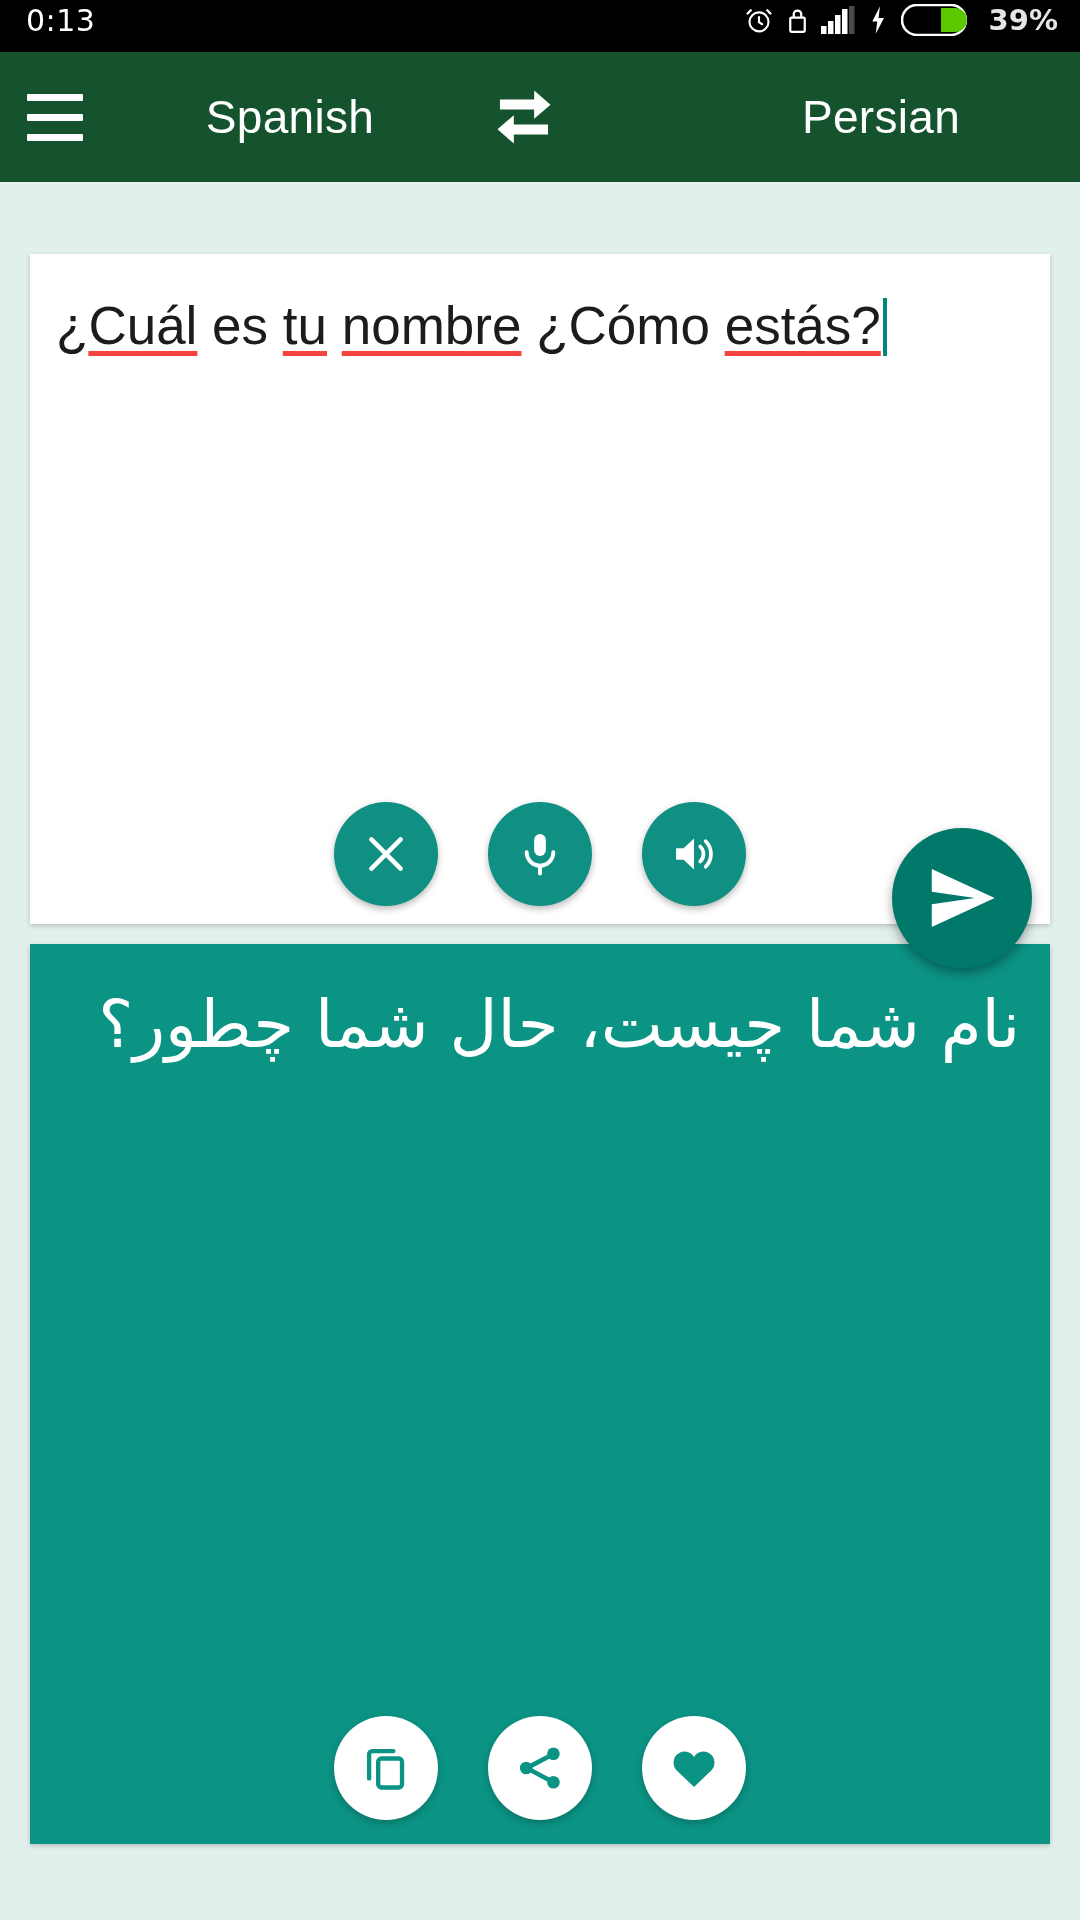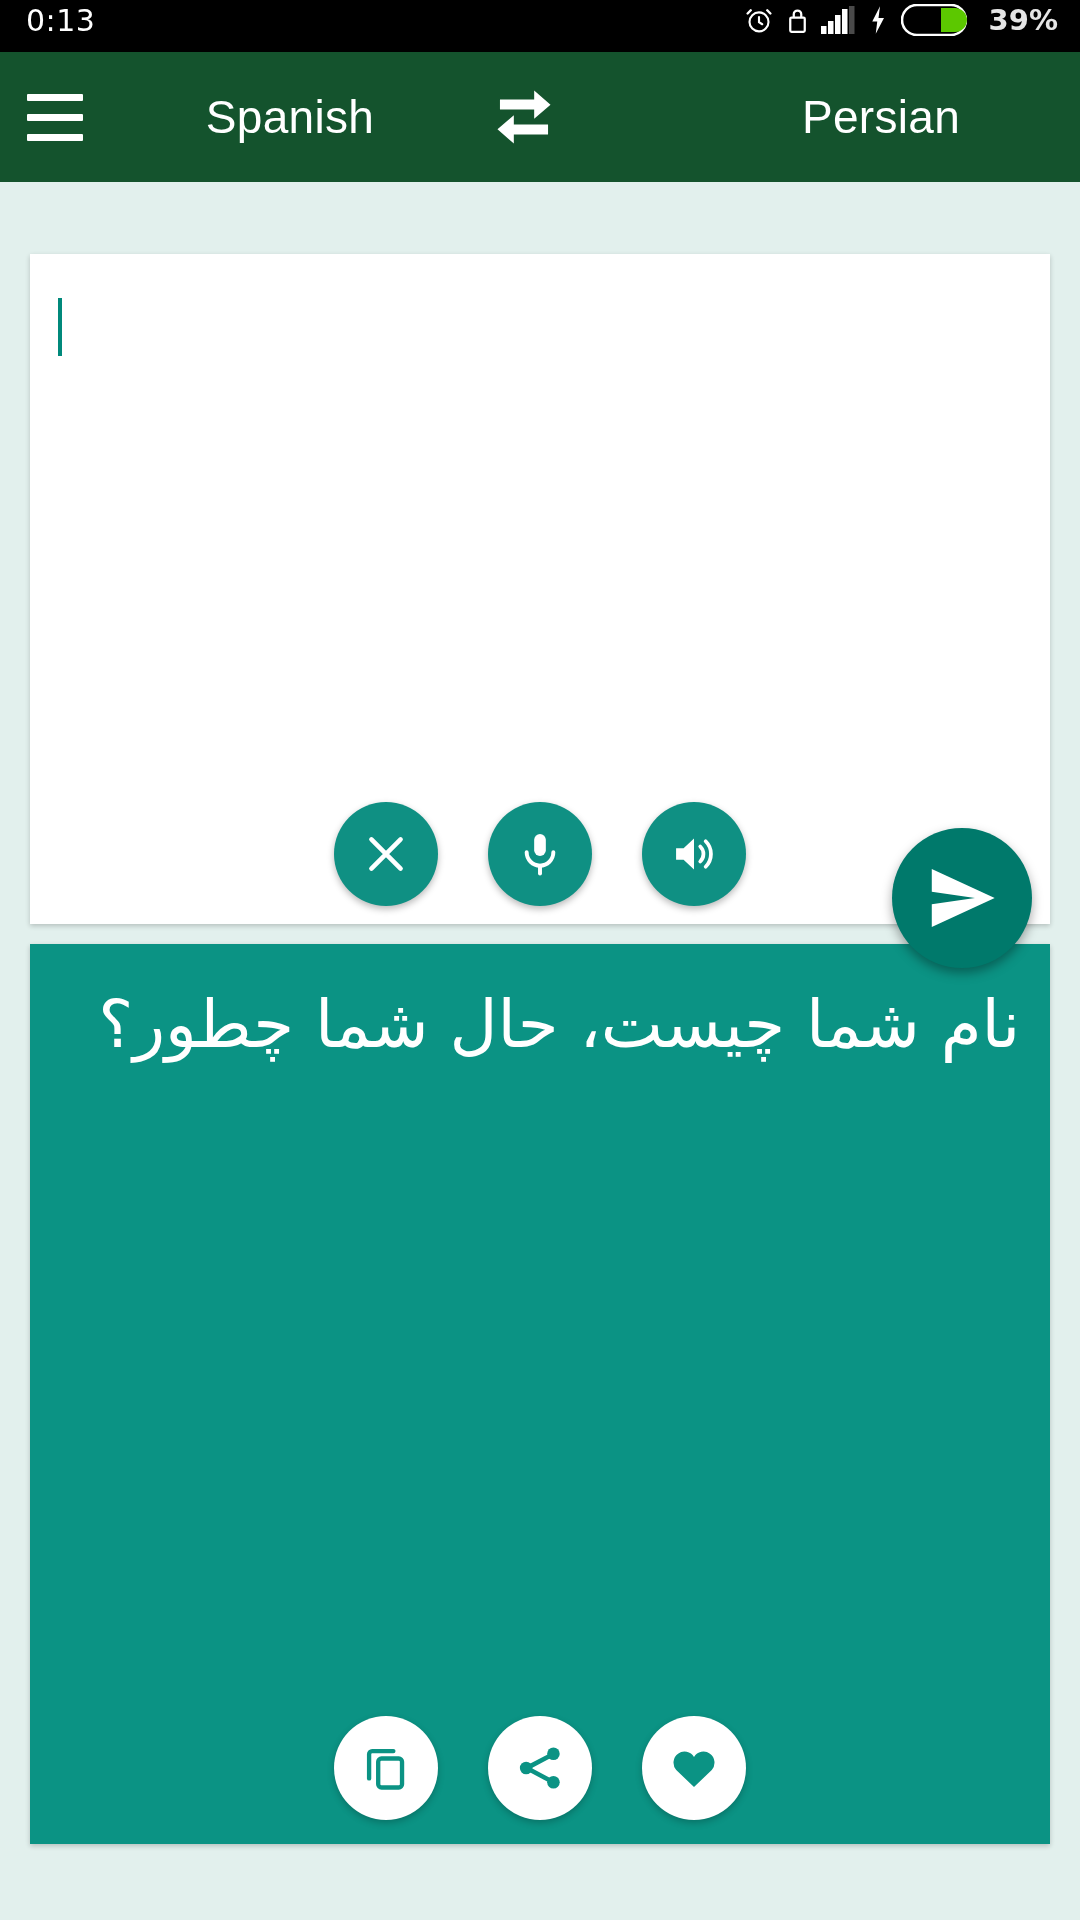--- a/index.html
+++ b/index.html
@@ -197,21 +197,21 @@
   </div>
 
   <div class="lang-btn lang-dst">Persian</div>
 </div>
 
 <div class="content">
 
   <div class="card-input">
 
     <div class="src-text">
-      <span class="caret"></span>
+      <span id="src-segments"><span>¿</span><span class="misspell">Cuál</span><span> es </span><span class="misspell">tu</span><span> </span><span class="misspell">nombre</span><span> ¿Cómo </span><span class="misspell">estás?</span></span><span class="caret"></span>
     </div>
 
     <div class="input-actions">
 
       <button class="fab-sm">
         <svg width="50" height="50" viewBox="0 0 24 24">
           <path d="M5 5 19 19 M19 5 5 19" stroke="#ffffff" stroke-width="2.2" stroke-linecap="round"></path>
         </svg>
       </button>
 

